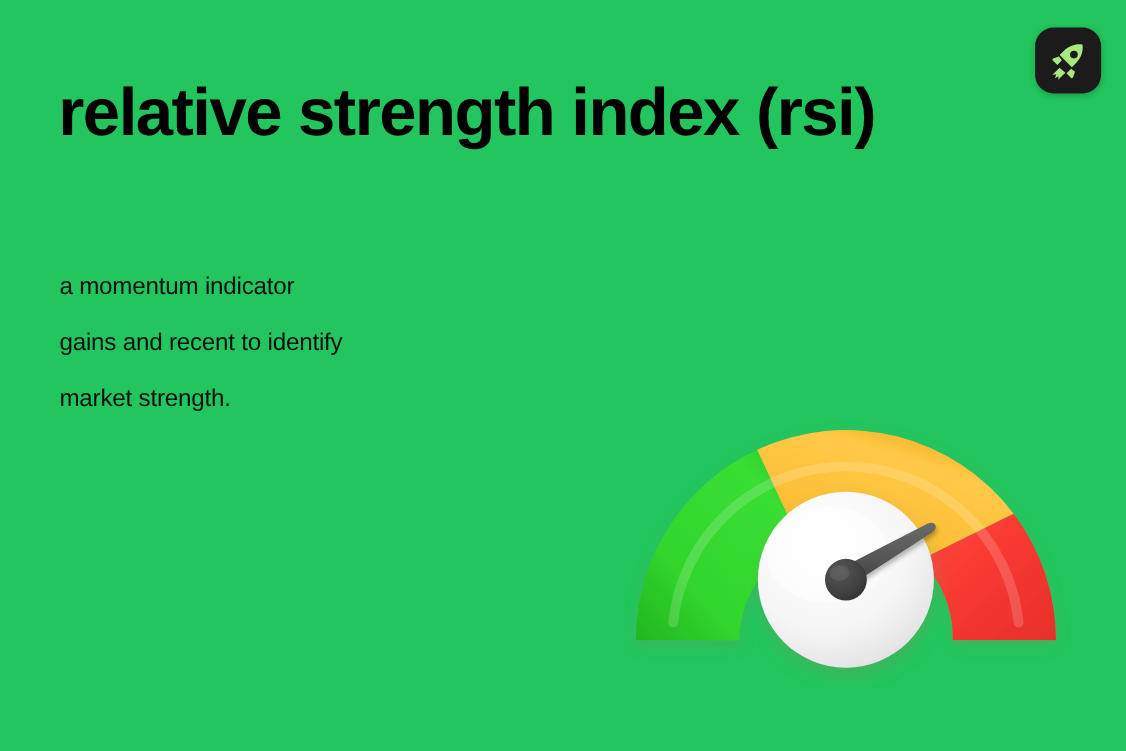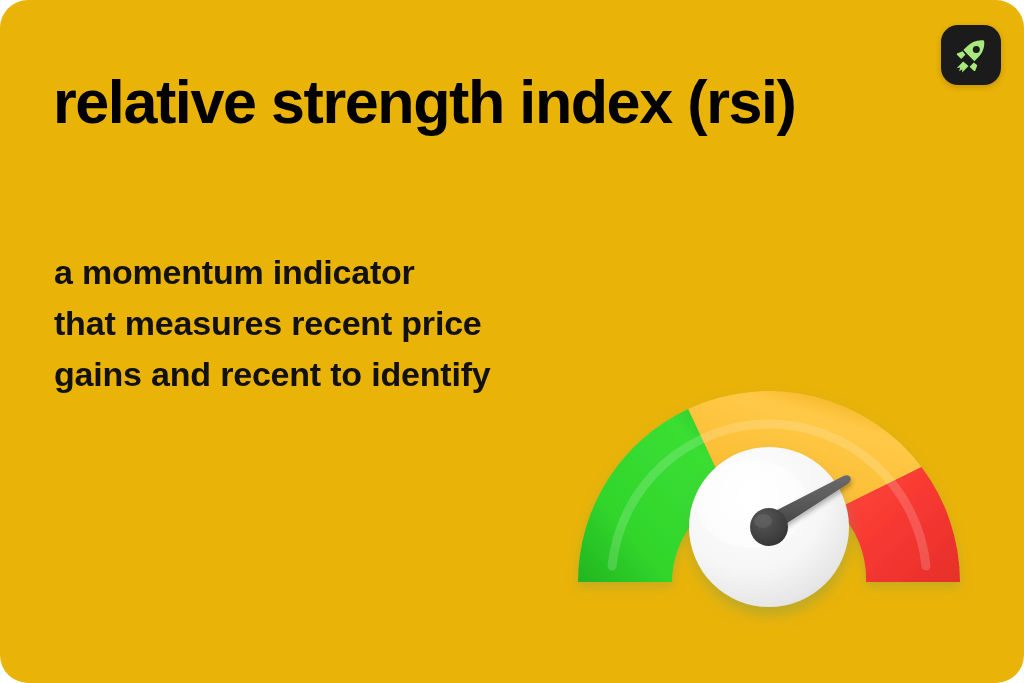--- a/index.html
+++ b/index.html
@@ -49,46 +49,46 @@
     line-height: 1.12;
     letter-spacing: -1.4px;
     color: #000000;
     text-transform: lowercase;
   }
 
   
   #body-copy {
     position: absolute;
     left: 54px;
-    top: 247px;
+    top: 234px;
     width: 520px;
     margin: 0;
     font-family: "Liberation Sans", sans-serif;
-    font-weight: bold;
-    font-size: 34px;
+    font-weight: normal;
+    font-size: 22px;
     line-height: 51px;
     letter-spacing: -0.2px;
     color: #111111;
   }
   #body-copy .line { display: block; white-space: nowrap; }
 
   
   #gauge-figure {
     position: absolute;
     left: 552px;
     top: 316px;
     width: 440px;
     height: 310px;
   }
   #gauge-figure svg { display: block; }
 </style>
 </head>
 <body>
 
-<div id="slide" style="background: #eab308; border-radius: 28px;">
+<div id="slide" style="background: #22c55e;">
 
   <div id="brand-logo" style="background: rgb(27, 27, 27);">
     <span>
       <svg width="42" height="42" viewBox="0 0 42 42" aria-hidden="true">
         <g fill="#a8e87d">
 
           <path d="M33.8 6.4c-5.9-.9-12.2 1.4-16.6 5.8l-3.9 3.9 11.1 11.1 3.9-3.9c4.4-4.4 6.7-10.7 5.8-16.6a.6.6 0 0 0-.3-.3z"></path>
 
           <path d="M12.6 17.3l-5.1 1.9c-.7.3-.9 1.2-.4 1.7l4.1 4.1 4.2-4.2-2.8-3.5z"></path>
 
@@ -99,22 +99,22 @@
 
         <circle cx="26.3" cy="15.6" r="3.5" fill="#1b1b1b"></circle>
       </svg>
     </span>
   </div>
 
   <h1 id="headline" style="color: rgb(0, 0, 0);">relative strength index (rsi)</h1>
 
   <div id="body-copy" style="color: rgb(17, 17, 17);">
     <span class="line">a momentum indicator</span>
-    <span class="line">that measures recent price</span>
     <span class="line">gains and recent to identify</span>
+    <span class="line">market strength.</span>
   </div>
 
   <div id="gauge-figure">
     <svg width="440" height="310" viewBox="0 0 440 310" aria-hidden="true">
       <defs>
 
         <linearGradient id="gradGreen" x1="0" y1="1" x2="1" y2="0">
           <stop offset="0%" stop-color="#22b51f"></stop>
           <stop offset="32%" stop-color="#31d62c"></stop>
           <stop offset="78%" stop-color="#3ade33"></stop>

